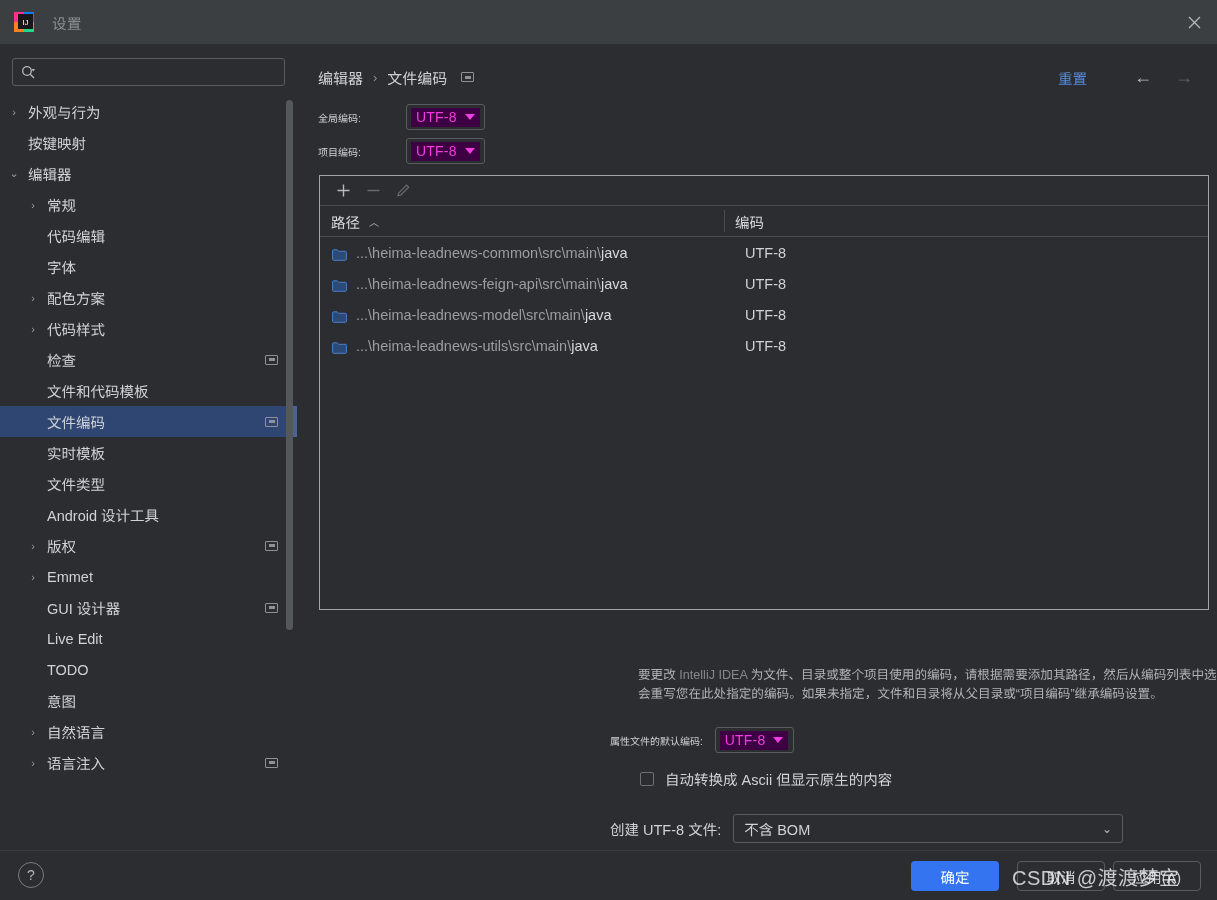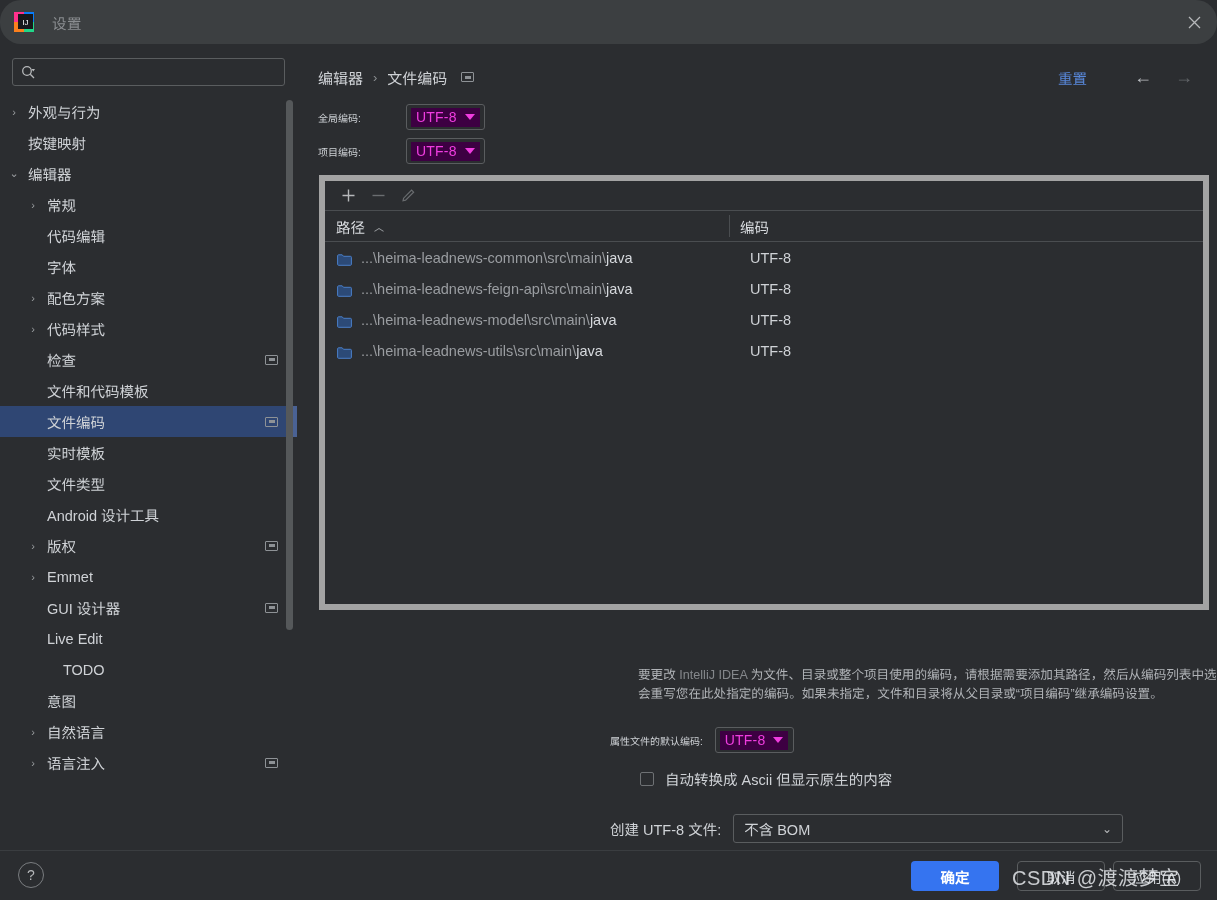--- a/index.html
+++ b/index.html
@@ -8,21 +8,21 @@
     background: #2b2d30;
     font-family: "Liberation Sans", "DejaVu Sans", sans-serif;
     overflow: hidden;
     -webkit-font-smoothing: antialiased;
   }
 
   
   #titlebar {
     position: absolute; left: 0; top: 0; width: 1217px; height: 44px;
     background: #3c3f41;
-    display: flex; align-items: center; border-radius: 21px;
+    display: flex; align-items: center;
   }
   #app-logo { width: 26px; height: 26px; margin-left: 12px; flex: 0 0 auto; }
   #title-text {
     margin-left: 14px; font-size: 14.5px; color: #8b8e91; letter-spacing: .5px;
   }
   #close-btn {
     position: absolute; right: 0; top: 0; width: 46px; height: 44px;
     display: flex; align-items: center; justify-content: center;
     color: #b6b8ba; cursor: pointer;
   }
@@ -118,21 +118,21 @@
   .enc-val { font-size: 14px; color: #f03ce0; letter-spacing: .2px; }
   .enc-caret {
     margin-left: 8px; width: 0; height: 0;
     border-left: 5px solid transparent; border-right: 5px solid transparent;
     border-top: 6px solid #f03ce0;
   }
 
   
   #table-panel {
     position: absolute; left: 319px; top: 175px; width: 890px; height: 435px;
-    border: 6px solid #a3a3a3; background: #2b2d30;
+    border: 1px solid #a3a3a3; background: #2b2d30;
   }
   #tbl-toolbar {
     height: 30px; display: flex; align-items: center; padding-left: 8px;
     border-bottom: 1px solid #4a4d50;
   }
   .tb-btn {
     width: 30px; height: 26px; display: flex; align-items: center; justify-content: center;
     cursor: pointer; color: #b6b8ba;
   }
   .tb-btn.dim { color: #6a6d70; }
@@ -204,21 +204,21 @@
     border: 1px solid #7a7d80; border-radius: 50%;
     display: flex; align-items: center; justify-content: center;
     color: #b6b8ba; font-size: 14px; cursor: pointer;
   }
   .fbtn {
     position: absolute; top: 10px; height: 30px; border-radius: 4px;
     display: flex; align-items: center; justify-content: center;
     font-size: 14.5px; cursor: pointer;
   }
   #btn-ok {
-    right: 218px; width: 88px; background: #3574f0; color: #ffffff; border: none; font-weight: bold;
+    right: 218px; width: 88px; background: #3574f0; color: #ffffff; border: none;
   }
   #btn-cancel {
     right: 112px; width: 88px; background: #2b2d30; color: #cfd2d6;
     border: 1px solid #5a5d5f;
   }
   #btn-apply {
     right: 16px; width: 88px; background: #2b2d30; color: #cfd2d6;
     border: 1px solid #5a5d5f;
   }
   #watermark {
@@ -338,21 +338,21 @@
         <span class="badge-icon">
           <i></i>
         </span>
       </div>
       <div class="tree-item">
         <span class="arrow empty" style="margin-left: 25px;">›</span>
         <span class="tree-label" style="margin-left: 6px;">Live Edit</span>
       </div>
       <div class="tree-item">
         <span class="arrow empty" style="margin-left: 25px;">›</span>
-        <span class="tree-label" style="margin-left: 22px;">TODO</span>
+        <span class="tree-label" style="margin-left: 6px;">TODO</span>
       </div>
       <div class="tree-item">
         <span class="arrow empty" style="margin-left: 25px;">›</span>
         <span class="tree-label" style="margin-left: 6px;">意图</span>
       </div>
       <div class="tree-item">
         <span class="arrow" style="margin-left: 25px;">›</span>
         <span class="tree-label" style="margin-left: 6px;">自然语言</span>
       </div>
       <div class="tree-item">

